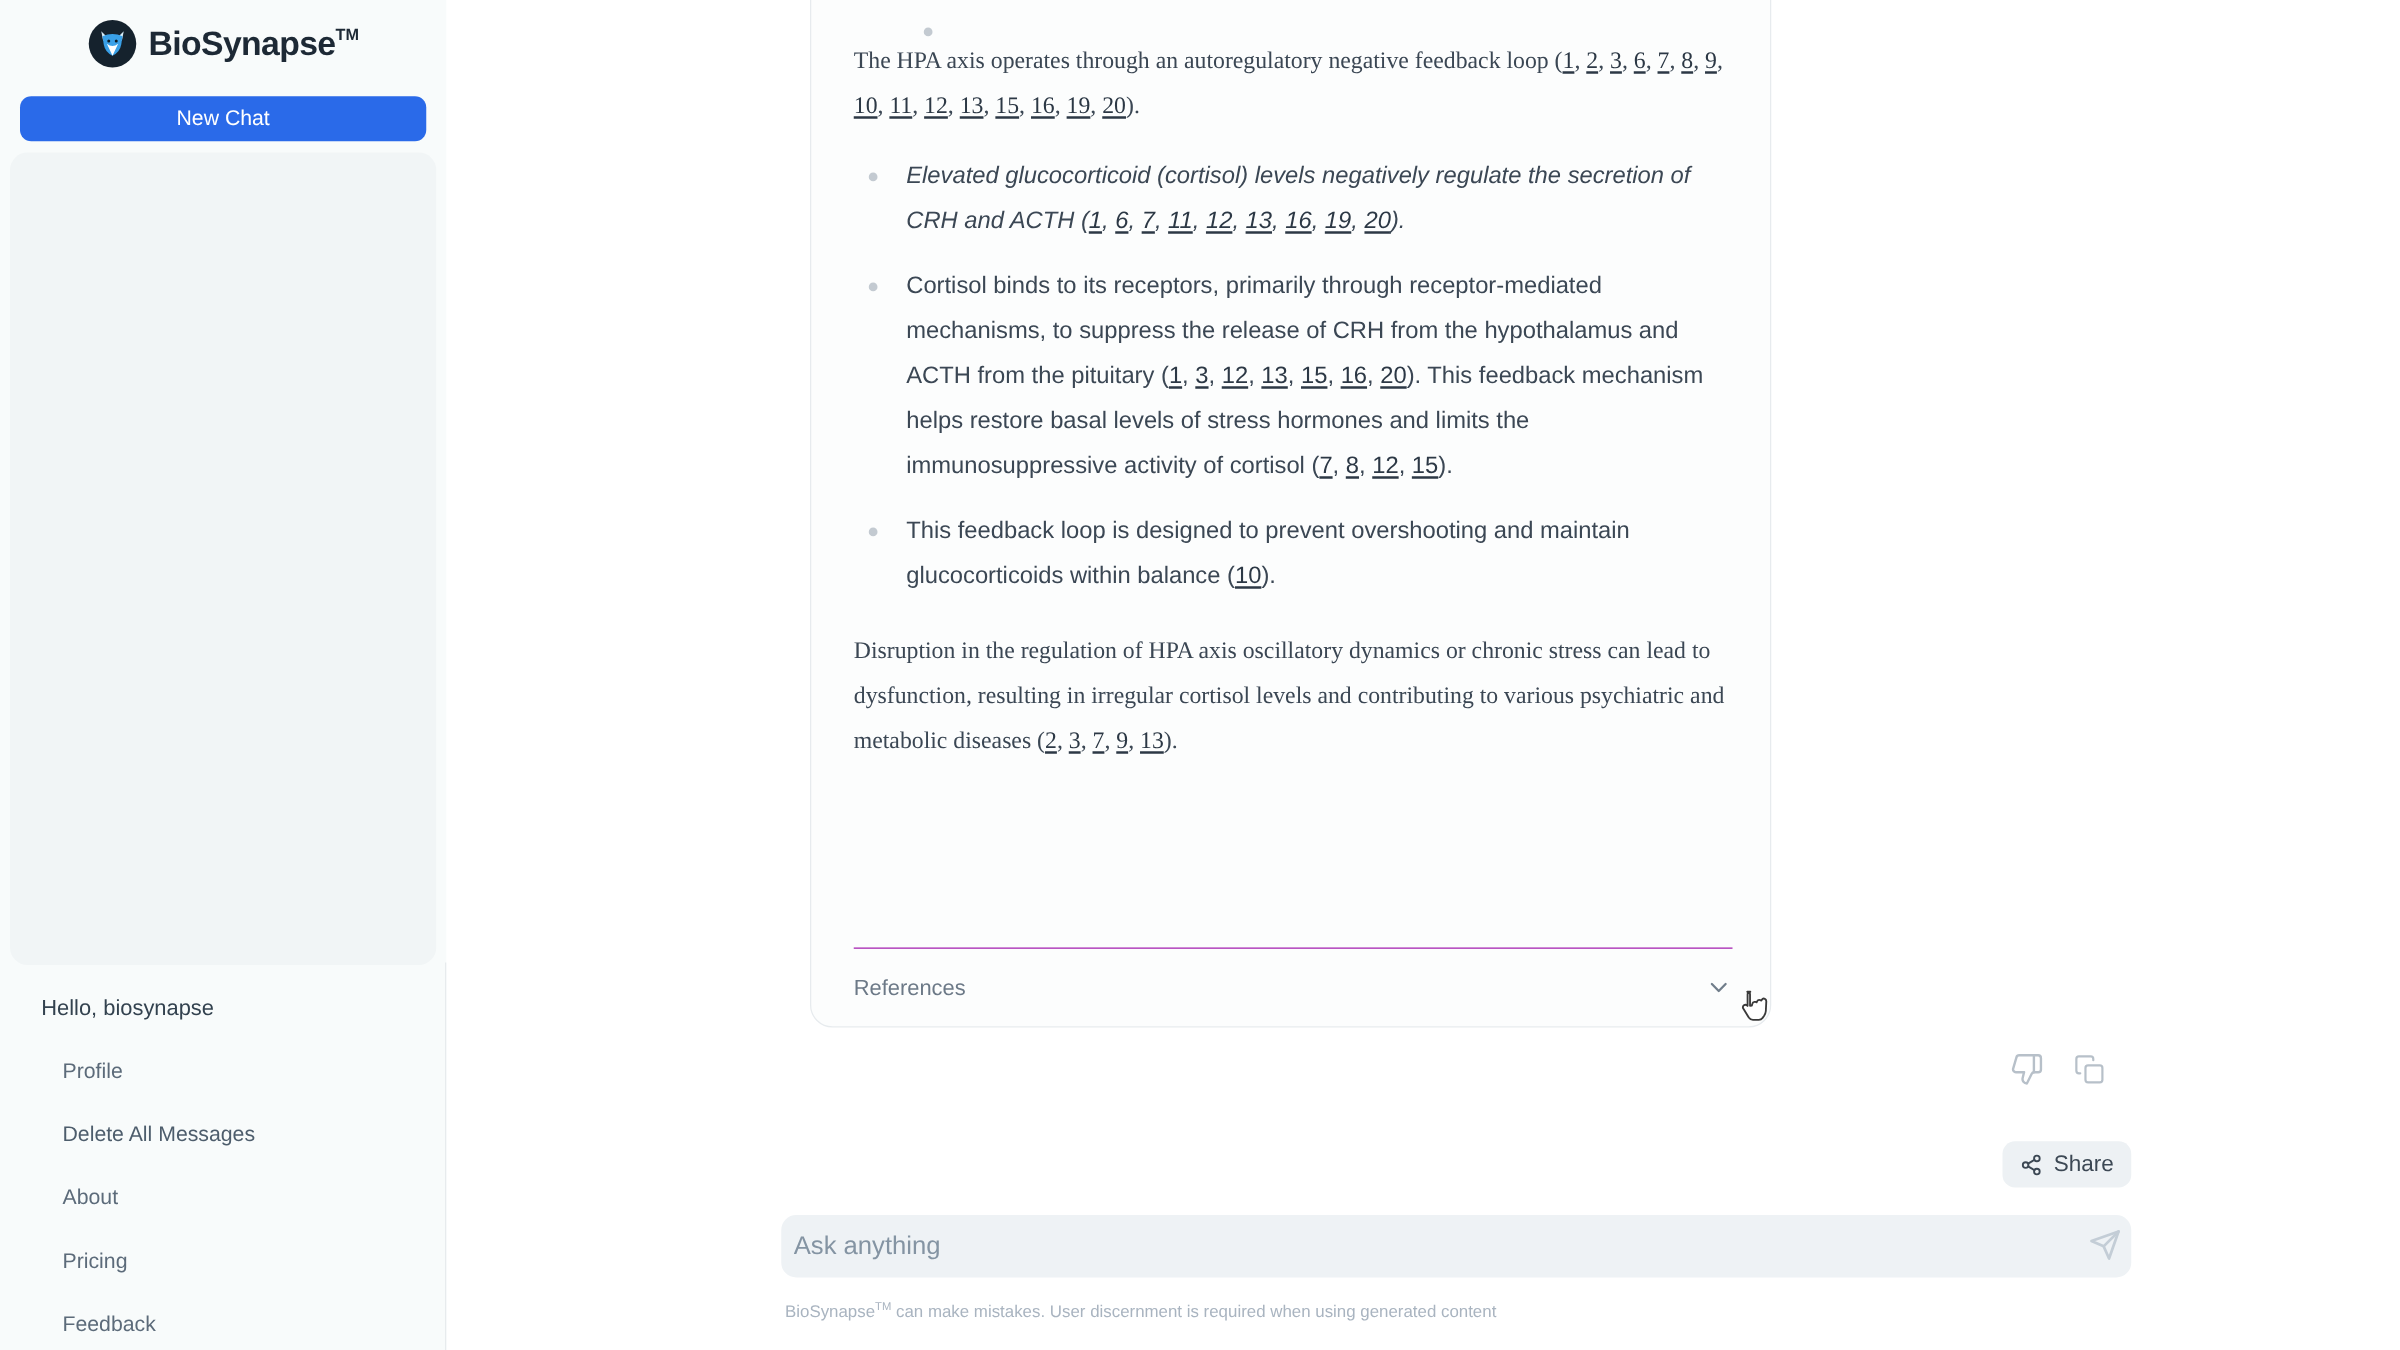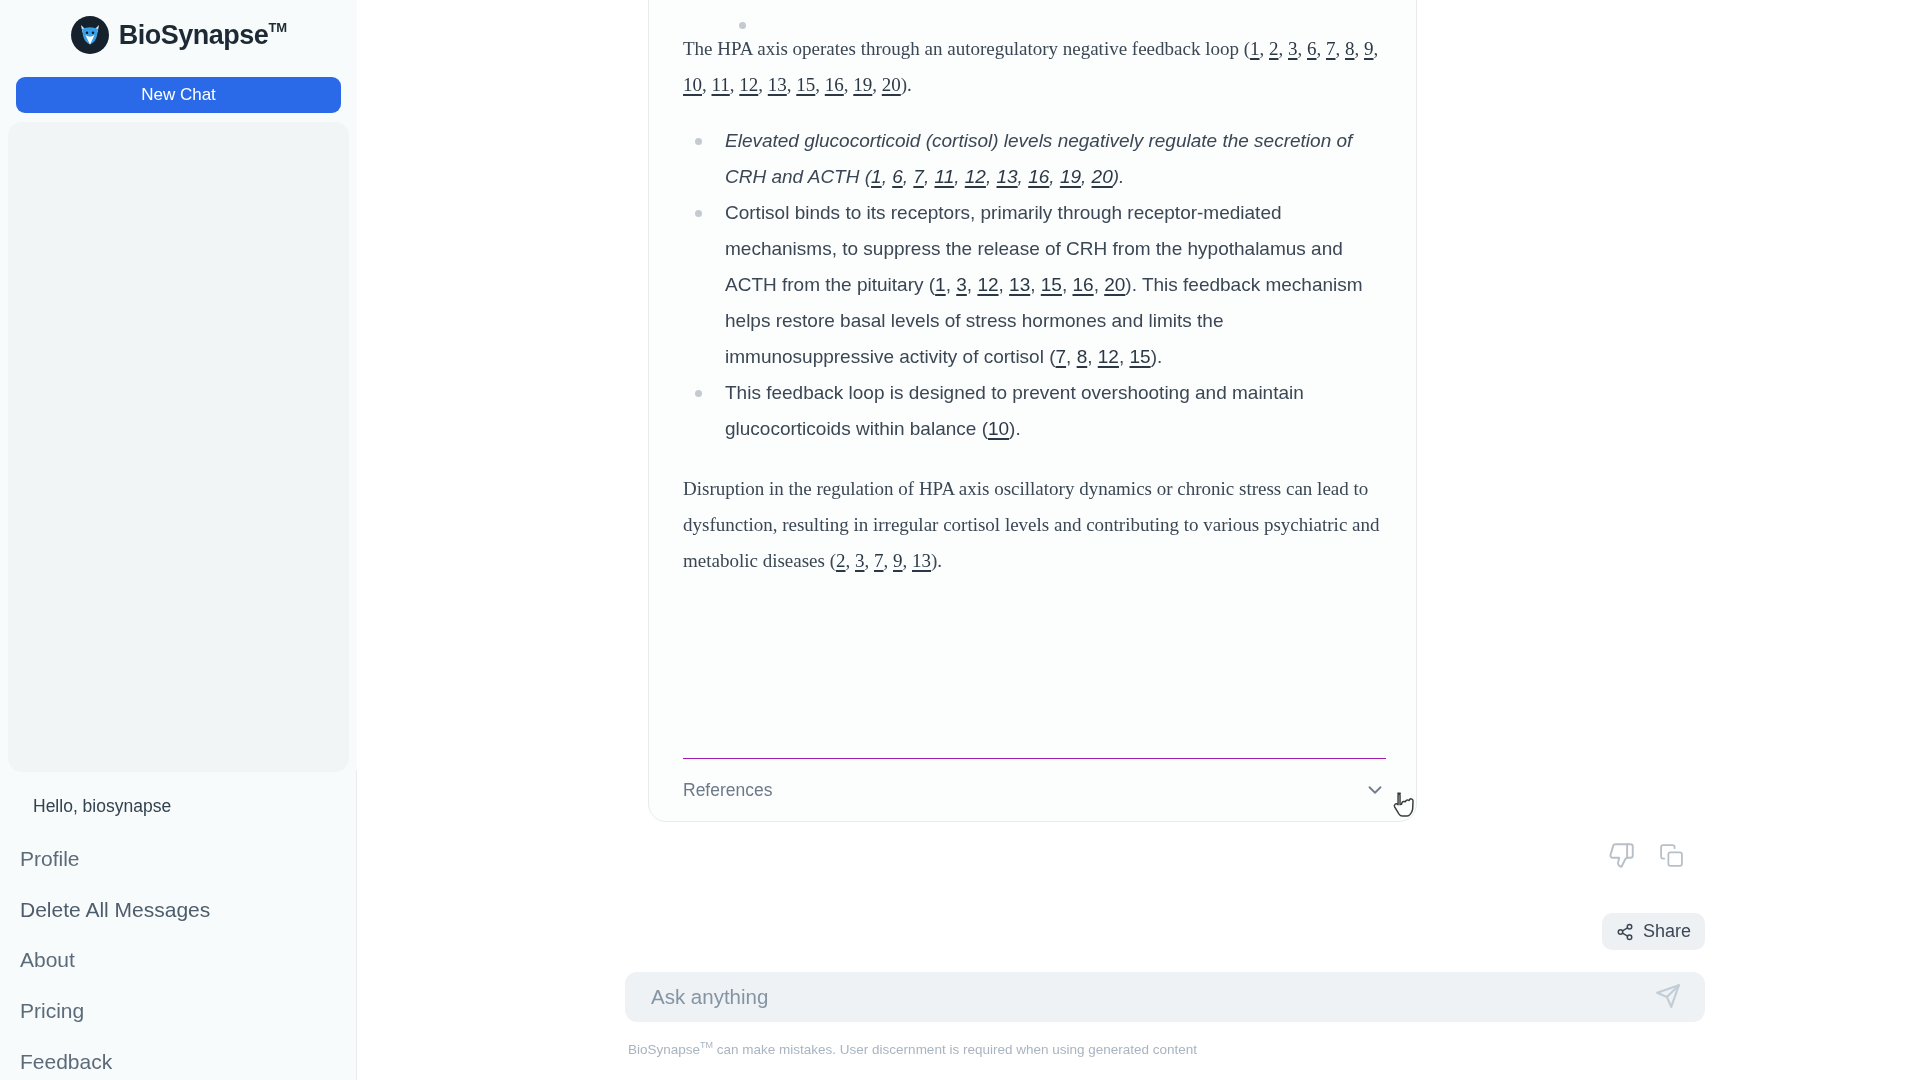--- a/index.html
+++ b/index.html
@@ -22,33 +22,33 @@
     position:absolute;left:16px;top:77px;width:325px;height:36px;background:#2a6ae9;border:none;
     border-radius:9px;color:#ffffff;font-size:17px;font-family:inherit;
     display:flex;align-items:center;justify-content:center;cursor:pointer;
   }
   .chat-panel{position:absolute;left:8px;top:122px;width:341px;height:650px;background:#f1f5f6;border-radius:14px;}
   .chat-item{
     position:absolute;left:18px;top:134px;width:327px;height:50px;background:#e9eef0;border-radius:10px;
     display:flex;align-items:center;padding:0 14px;box-sizing:border-box;color:#6b7a88;font-size:17px;
     white-space:nowrap;overflow:hidden;cursor:pointer;
   }
-  .side-item{position:absolute;left:20px;font-size:21px;color:#5c6b7a;cursor:pointer;}
+  .side-item{position:absolute;left:50px;font-size:17px;color:#5c6b7a;cursor:pointer;}
   .greeting{position:absolute;left:33px;top:796px;font-size:17.5px;color:#33424f;}
   
   .bubble{
     position:absolute;left:648px;top:-80px;width:769px;height:902px;box-sizing:border-box;
     background:#fcfdfd;border:1px solid #e7ebee;border-radius:18px;
     padding:86px 30px 64px 34px;
   }
   .msg-blocks{font-size:19px;line-height:36px;color:#3b4754;}
   .msg-heading{font-weight:700;color:#18222d;margin-top:24px;}
   .msg-para{margin:2px 0 0 0;font-family:Liberation Serif, serif;}
   .msg-para.closing{margin-top:24px;}
-  .msg-bullet{display:flex;}
+  .msg-bullet{display:flex;margin-top:16px;}
   .msg-bullet.first-of-list{margin-top:20px;font-style:italic;}
   .bullet-dot{flex:none;width:7px;height:7px;border-radius:50%;background:#c3cad1;margin:15px 23px 0 12px;}
   .msg-bullet.nested{margin-top:0;}
   .msg-bullet.nested .bullet-dot{margin-left:56px;margin-right:18px;}
   .cite{color:#2c3845;text-decoration:underline;text-underline-offset:3px;text-decoration-thickness:1.5px;cursor:pointer;}
   .refs{
     position:absolute;left:34px;right:30px;bottom:0;height:62px;border-top:1px solid #a21caf;
     display:flex;align-items:center;justify-content:space-between;color:#6c7987;font-size:17.5px;cursor:pointer;
   }
   .refs svg{display:block;}
@@ -56,21 +56,21 @@
   
   .icon-row{position:absolute;left:1608px;top:842px;display:flex;gap:24px;color:#b7c0c9;}
   .icon-btn{cursor:pointer;background:none;border:none;padding:0;color:#b7c0c9;}
   .share-btn{
     position:absolute;left:1602px;top:913px;width:103px;height:37px;background:#edf1f4;border:none;
     border-radius:10px;display:flex;align-items:center;justify-content:center;gap:9px;
     color:#3c4854;font-size:18px;font-family:inherit;cursor:pointer;
   }
   .composer{
     position:absolute;left:625px;top:972px;width:1080px;height:50px;background:#eef2f5;border-radius:12px;
-    display:flex;align-items:center;padding:0 24px;box-sizing:border-box;
+    display:flex;align-items:center;padding:0 8px;box-sizing:border-box;
   }
   .composer input{
     flex:1;background:transparent;border:none;outline:none;font-family:inherit;
     font-size:20.5px;color:#33404d;
   }
   .composer input::placeholder{color:#8494a3;opacity:1;}
   .send-btn{background:none;border:none;padding:0;cursor:pointer;color:#c3cdd6;}
   .disclaimer{position:absolute;left:628px;top:1040px;font-size:13.5px;color:#a9b4c0;}
   .disclaimer sup{font-size:9px;}
 </style>

